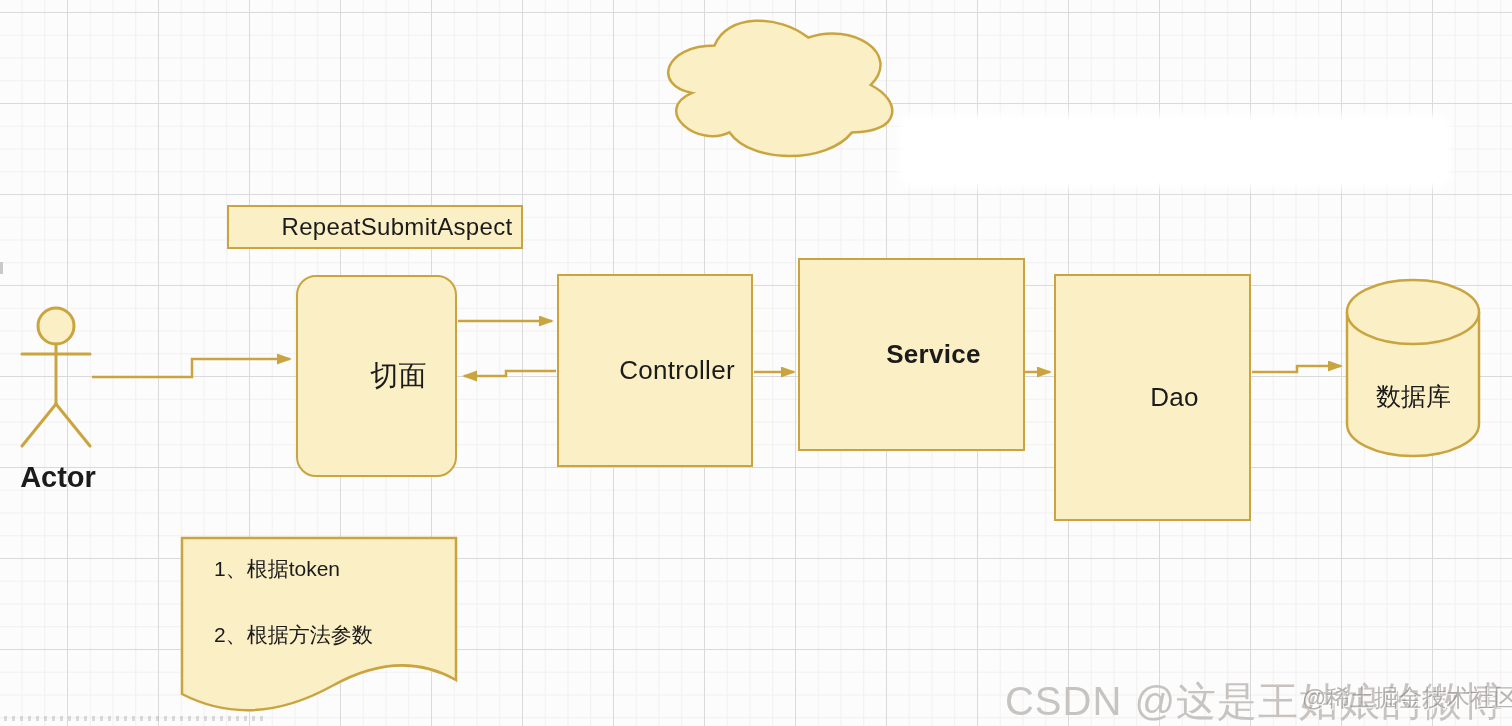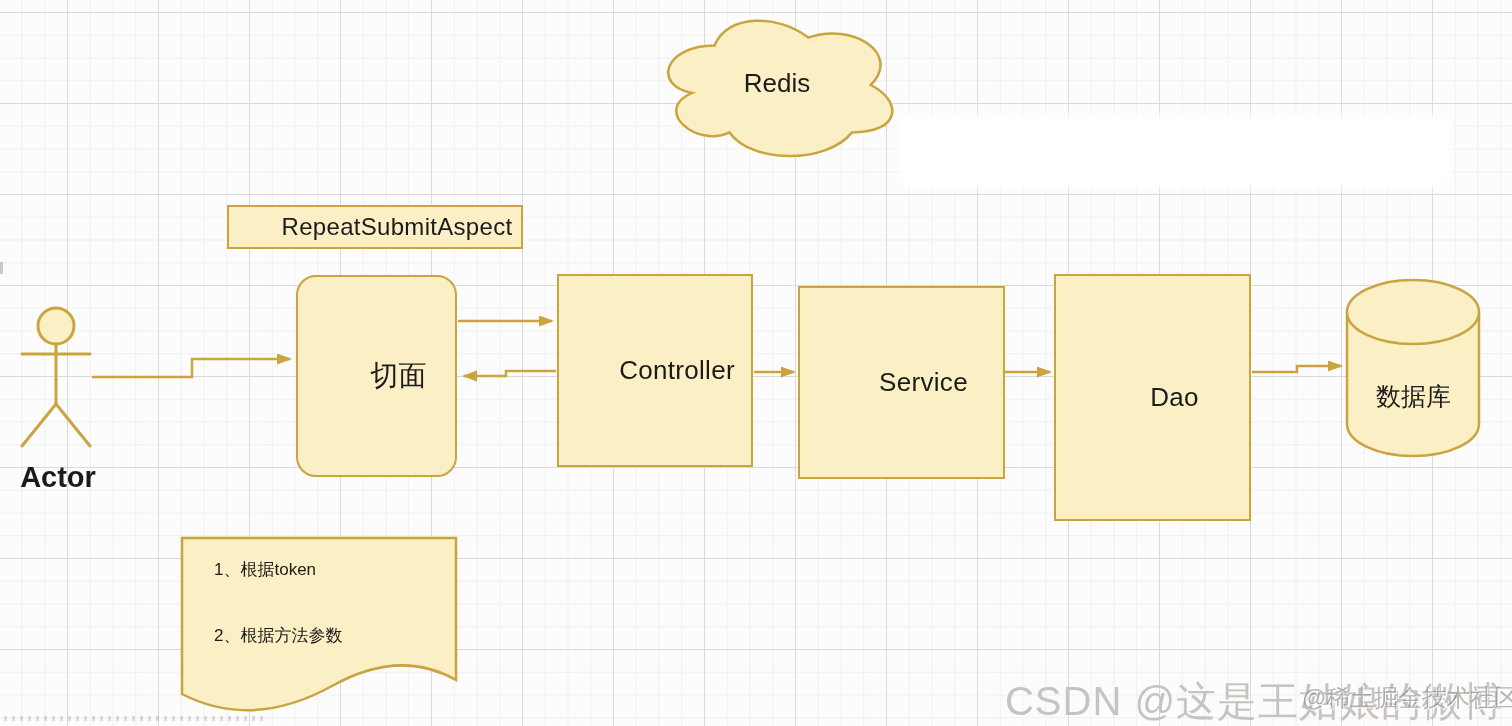--- a/index.html
+++ b/index.html
@@ -22,32 +22,32 @@
   }
   svg.shapes{position:absolute;left:0;top:0;pointer-events:none;}
   .node{
     position:absolute;display:flex;align-items:center;justify-content:center;
     background:#FBEFC6;border:2.5px solid #C9A43F;box-sizing:border-box;
     font-size:26px;letter-spacing:.3px;padding-left:44px;
   }
   .node-aspect-label{left:227px;top:205px;width:296px;height:44px;font-size:24px;}
   .node-aspect{left:296px;top:275px;width:161px;height:202px;border-radius:20px;font-size:28px;}
   .node-controller{left:557px;top:274px;width:196px;height:193px;}
-  .node-service{left:798px;top:286px;width:207px;height:193px;}
+  .node-service{left:798px;top:258px;width:227px;height:193px;font-weight:bold;}
   .node-dao{left:1054px;top:274px;width:197px;height:247px;}
   .float-label{
     position:absolute;display:flex;align-items:center;justify-content:center;
     background:transparent;border:none;
   }
   .label-redis{left:652px;top:58px;width:250px;height:50px;font-size:26px;}
   .label-db{left:1347px;top:376px;width:133px;height:40px;font-size:25px;}
   .label-actor{left:6px;top:458px;width:104px;height:38px;font-size:29px;font-weight:bold;}
   .note-line{
     position:absolute;left:214px;width:230px;height:36px;
-    display:flex;align-items:center;font-size:17px;
+    display:flex;align-items:center;font-size:21px;
   }
   .note-line-1{top:551px;}
   .note-line-2{top:617px;}
   .watermark-csdn{
     position:absolute;right:8px;top:674px;font-size:40px;color:#c7c3c0;
     letter-spacing:1px;white-space:nowrap;
   }
   .watermark-juejin{
     position:absolute;left:1302px;top:682px;font-size:24px;
     color:rgba(125,120,115,0.55);text-shadow:1px 1px 0 rgba(255,255,255,0.9);
@@ -123,23 +123,20 @@
   </div>
 
   <div class="node node-service">
     <span>Service</span>
   </div>
 
   <div class="node node-dao">
     <span>Dao</span>
   </div>
 
-  <div class="float-label label-redis">
-    <span>Redis</span>
-  </div>
 
   <div class="float-label label-db">
     <span>数据库</span>
   </div>
 
   <div class="float-label label-actor">
     <span>Actor</span>
   </div>
 
   <div class="note-line note-line-1">1、根据token</div>

